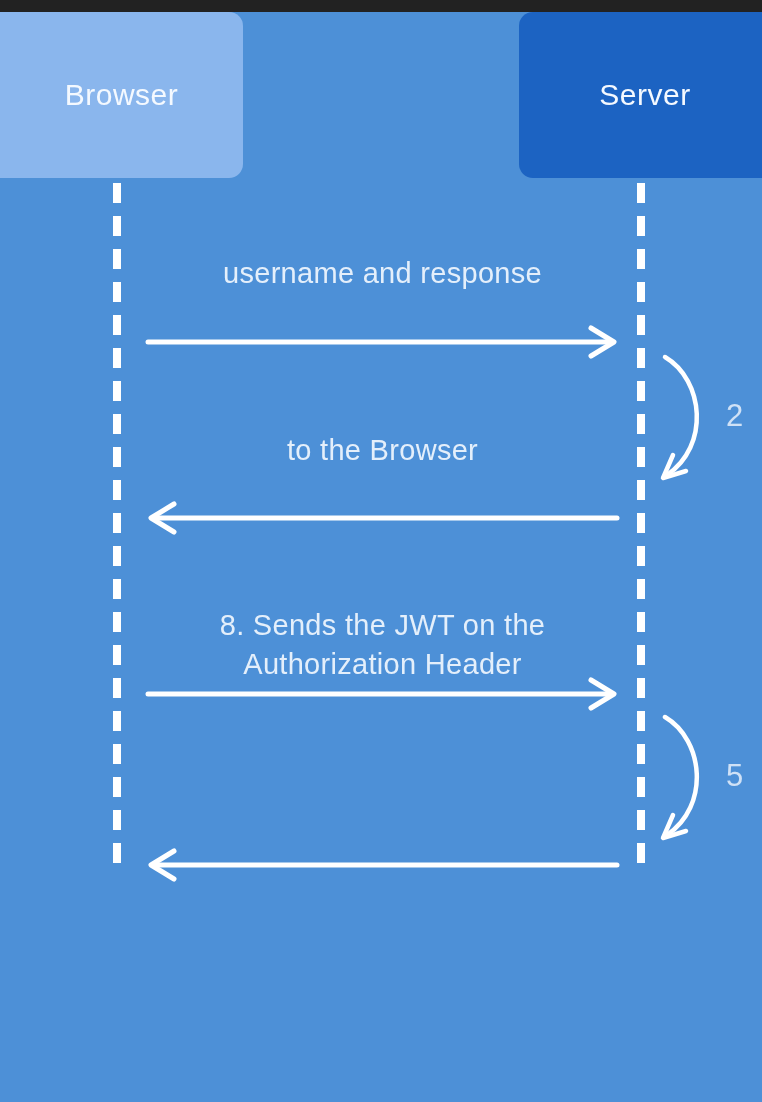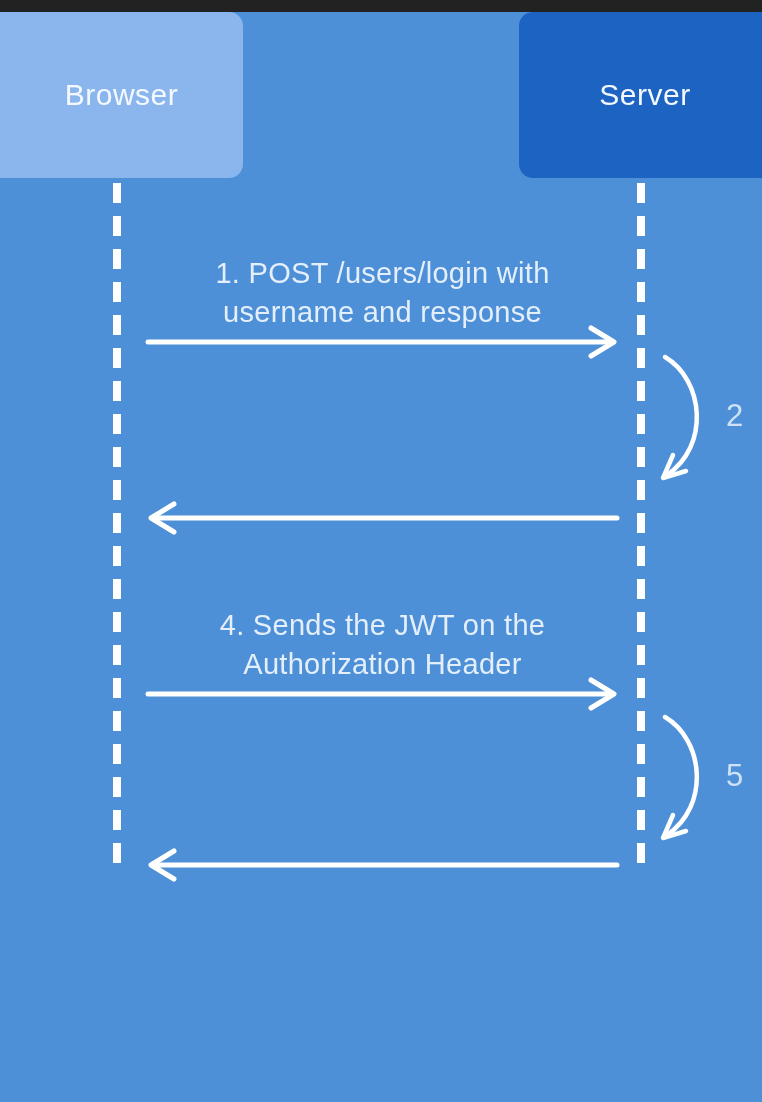--- a/index.html
+++ b/index.html
@@ -72,45 +72,45 @@
     <span>Browser</span>
   </div>
   <div class="actor actor-server">
     <span>Server</span>
   </div>
 
   <div class="lifeline lifeline-browser"></div>
   <div class="lifeline lifeline-server"></div>
 
   <div class="msg-text" style="top:242px">
-    <div>1. POST /users/login with</div>
     <div>username and response</div>
   </div>
   <svg class="arrow" style="top:310px" viewBox="0 0 475 40">
     <path d="M3,20 H466"></path>
     <path d="M446,6 L469,20 L446,34"></path>
   </svg>
 
   <div class="loop" style="top:338px">
     <svg width="70" height="140" viewBox="0 0 70 140">
       <path d="M17,7 C56,30 62,96 19,125"></path>
       <path d="M25,105 L15,128 L38,121"></path>
     </svg>
     <div class="loop-num">2</div>
   </div>
 
   <div class="msg-text" style="top:419px">
+    <div>to the Browser</div>
   </div>
   <svg class="arrow" style="top:486px" viewBox="0 0 475 40">
     <path d="M472,20 H9"></path>
     <path d="M29,6 L6,20 L29,34"></path>
   </svg>
 
   <div class="msg-text" style="top:594px">
-    <div>4. Sends the JWT on the</div>
+    <div>8. Sends the JWT on the</div>
     <div>Authorization Header</div>
   </div>
   <svg class="arrow" style="top:662px" viewBox="0 0 475 40">
     <path d="M3,20 H466"></path>
     <path d="M446,6 L469,20 L446,34"></path>
   </svg>
 
   <div class="loop" style="top:698px">
     <svg width="70" height="140" viewBox="0 0 70 140">
       <path d="M17,7 C56,30 62,96 19,125"></path>

